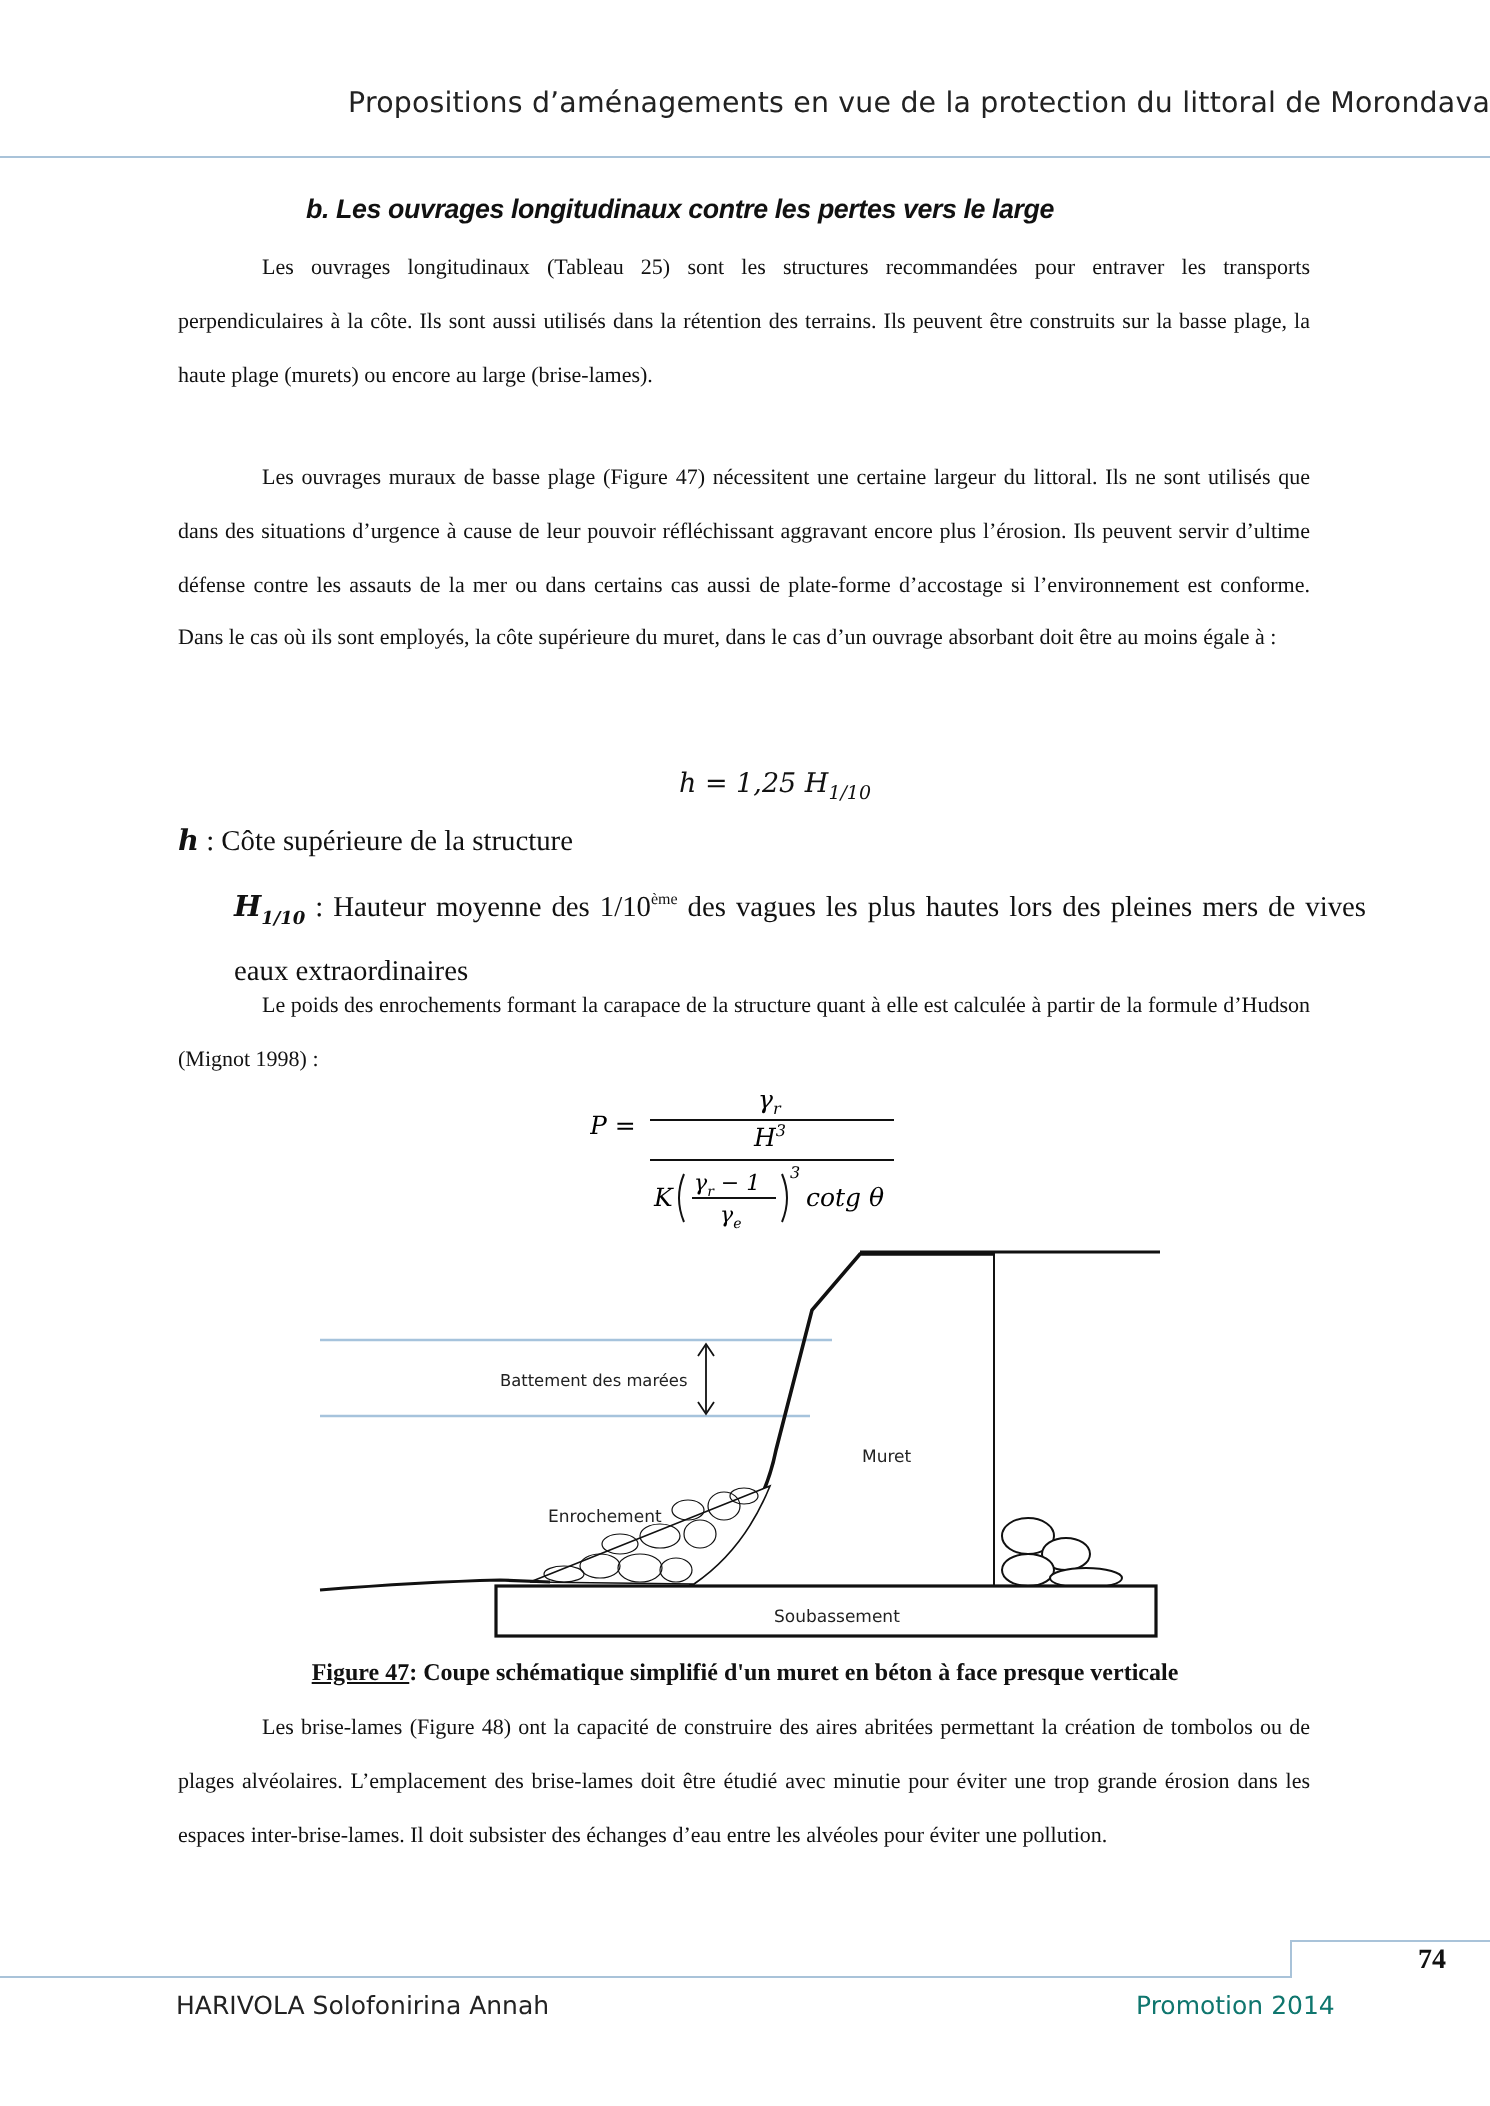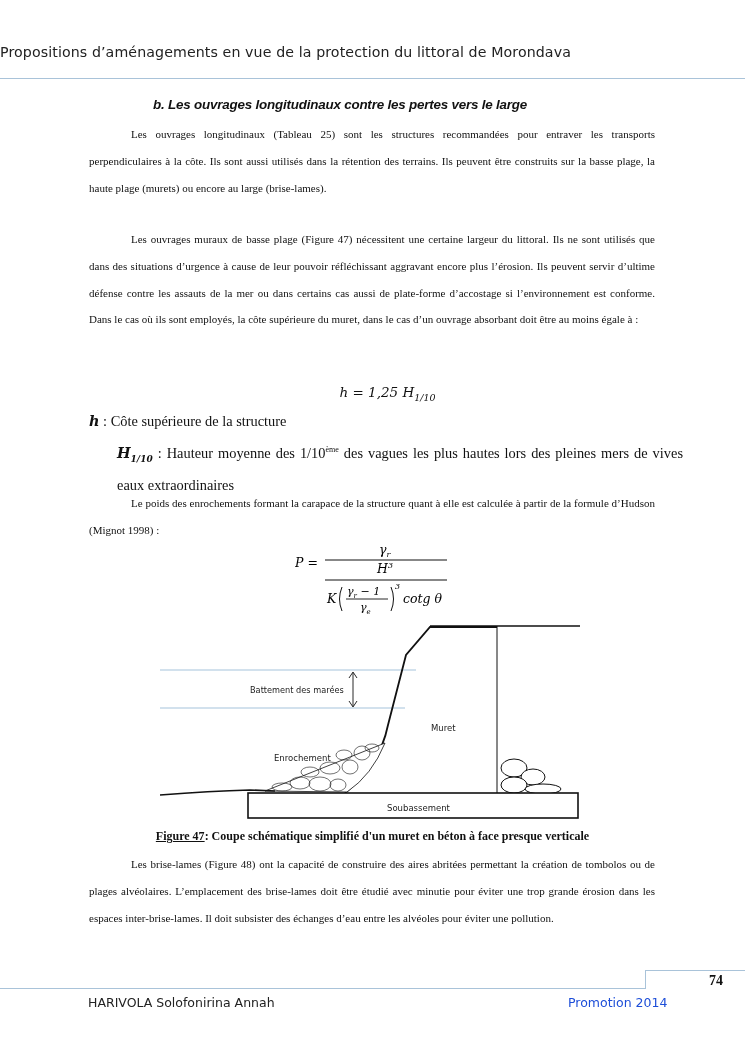--- a/index.html
+++ b/index.html
@@ -1,35 +1,35 @@
 <!DOCTYPE html>
 <html><head>
 <meta charset="utf-8">
 <style>
   html, body { margin: 0; padding: 0; background: #ffffff; }
   body { width: 745px; height: 1053px; position: relative; overflow: hidden; font-family: "Liberation Serif", serif; color: #111; }
-  .hdr { position: absolute; top: 44px; left: 0; width: 745px; text-align: left; font-family: "DejaVu Sans", sans-serif; font-size: 14.2px; color: #222; letter-spacing: 0.1px; }
+  .hdr { position: absolute; top: 44px; left: 0; width: 745px; text-align: right; font-family: "DejaVu Sans", sans-serif; font-size: 14.2px; color: #222; letter-spacing: 0.1px; }
   .hdr-line { position: absolute; top: 78px; left: 0; width: 745px; height: 1px; background: #a9c3d9; }
   .sec-title { position: absolute; top: 97px; left: 137px; font-family: "Liberation Sans", sans-serif; font-style: italic; font-weight: bold; font-size: 13.4px; color: #111; letter-spacing: -0.2px; margin-left: 16px; }
   .para { position: absolute; left: 89px; width: 566px; font-size: 11px; line-height: 26.8px; text-align: justify; }
   .para .ind { display: inline-block; width: 42px; }
   .eq1 { position: absolute; top: 384px; left: 0; width: 745px; text-align: center; font-family: "DejaVu Serif", serif; font-style: italic; font-size: 13.5px; padding-left: 15px; }
   .eq1 sub { font-size: 9.5px; }
   .def { position: absolute; left: 89px; width: 566px; font-size: 14.4px; line-height: 26.8px; text-align: justify; }
   .def b { font-family: "DejaVu Serif", serif; font-style: italic; }
   .def sub { font-size: 9px; }
   .def sup { font-size: 8px; }
   .hud { position: absolute; top: 540px; left: 295px; width: 160px; height: 75px; font-family: "DejaVu Serif", serif; font-style: italic; font-size: 12.5px; }
   .fig { position: absolute; top: 615px; left: 150px; width: 440px; height: 210px; }
   .caption { position: absolute; top: 829px; left: 0; width: 745px; text-align: center; font-weight: bold; font-size: 12px; }
   .caption u { text-decoration: underline; }
   .ftr-line { position: absolute; top: 988px; left: 0; width: 745px; height: 1px; background: #a9c3d9; }
   .pgbox { position: absolute; top: 970px; left: 645px; width: 60px; height: 18px; border: 1px solid #a9c3d9; border-bottom: none; background: #fff; text-align: center; font-weight: bold; font-size: 14px; line-height: 20px; padding-left: 40px; }
   .ftr-left { position: absolute; top: 995px; left: 88px; font-family: "DejaVu Sans", sans-serif; font-size: 12.5px; color: #222; }
-  .ftr-right { position: absolute; top: 995px; left: 568px; font-family: "DejaVu Sans", sans-serif; font-size: 12.5px; color: #1d4ed8; }
+  .ftr-right { position: absolute; top: 995px; left: 568px; font-family: "DejaVu Sans", sans-serif; font-size: 12.5px; color: #0f766e; }
 </style>
 </head>
 <body>
 
 <div class="hdr">Propositions d’aménagements en vue de la protection du littoral de Morondava</div>
 <div class="hdr-line"></div>
 
 <div class="sec-title">b.   Les ouvrages longitudinaux contre les pertes vers le large</div>
 
 <div class="para" style="top:121px;"><span class="ind"></span><span>Les ouvrages longitudinaux (Tableau 25) sont les structures recommandées pour entraver les transports perpendiculaires à la côte. Ils sont aussi utilisés dans la rétention des terrains. Ils peuvent être construits sur la basse plage, la haute plage (murets) ou encore au large (brise-lames).</span></div>

